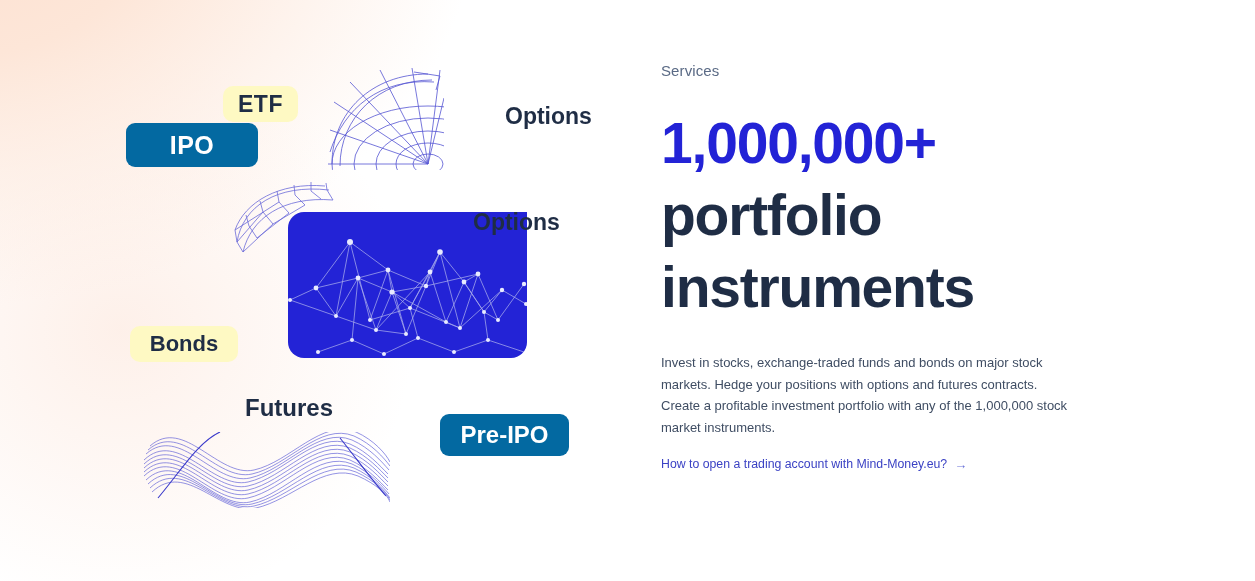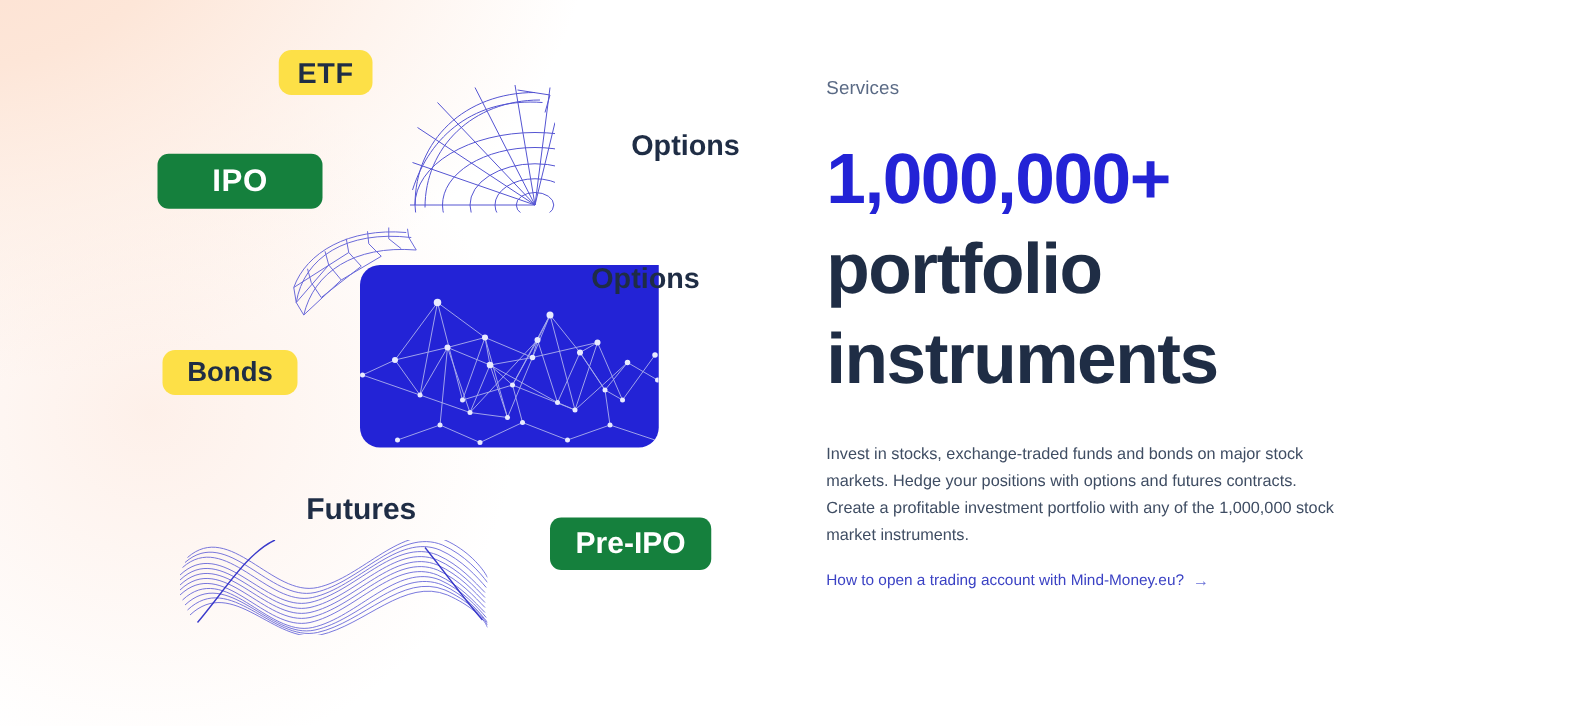--- a/index.html
+++ b/index.html
@@ -54,22 +54,22 @@
     font-size:12.3px; color:#3b42c4; text-decoration:none;
     display:flex; gap:7px; white-space:nowrap;
   }
   #cta-link .arrow { font-size:13px; color:#6a72d8; }
 
   
   .chip {
     position:absolute; display:flex; align-items:center; justify-content:center;
     font-weight:bold; border-radius:10px; white-space:nowrap;
   }
-  .chip-light { background:#fde047; color:#1f2d45; }
-  .chip-blue  { background:#15803d; color:#ffffff; }
+  .chip-light { background:#fef9c3; color:#1f2d45;margin-top:46px; }
+  .chip-blue  { background:#0369a1; color:#ffffff; }
   .chip-bare  { color:#1f2d45; background:transparent;margin-top:12px; }
 
   #chip-etf     { left:223px; top:40px;  width:75px;  height:36px;  font-size:23px; letter-spacing:0.5px; }
   #chip-ipo     { left:126px; top:123px; width:132px; height:44px;  font-size:25px; letter-spacing:0.5px; border-radius:9px; }
   #chip-options { left:505px; top:88px;  width:96px;  height:32px;  font-size:23px; justify-content:flex-start; }
   #chip-stocks  { left:473px; top:195px; width:86px;  height:30px;  font-size:23px; justify-content:flex-start; }
   #chip-bonds   { left:130px; top:280px; width:108px; height:36px;  font-size:22px; }
   #chip-futures { left:245px; top:380px; width:104px; height:32px;  font-size:24px; justify-content:flex-start; }
   #chip-preipo  { left:440px; top:414px; width:129px; height:42px;  font-size:24px; border-radius:9px; }
 

